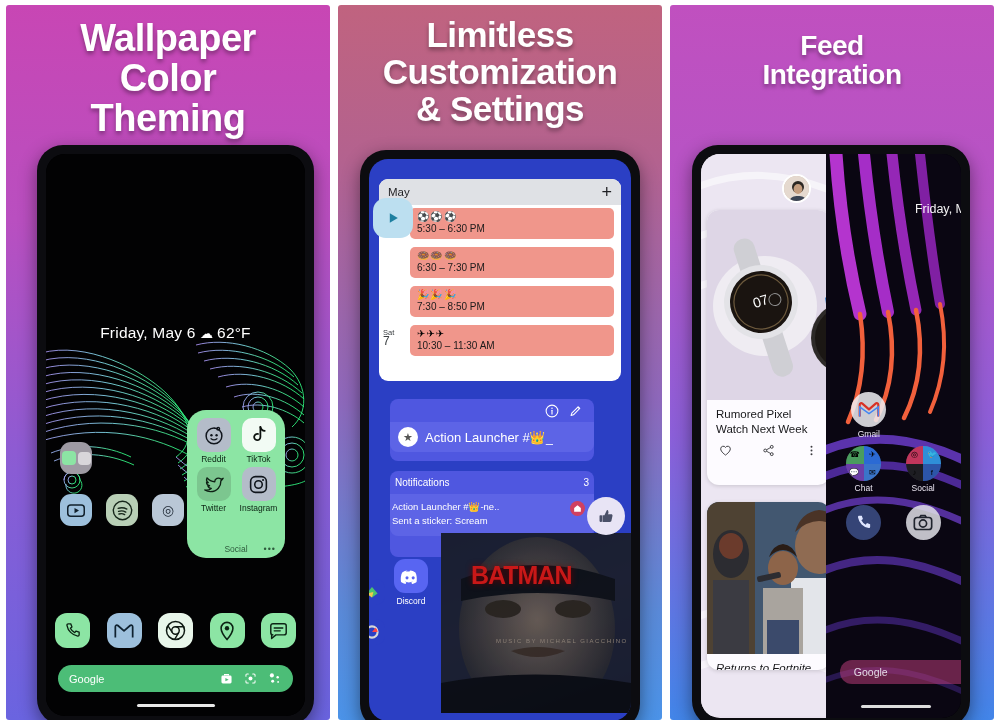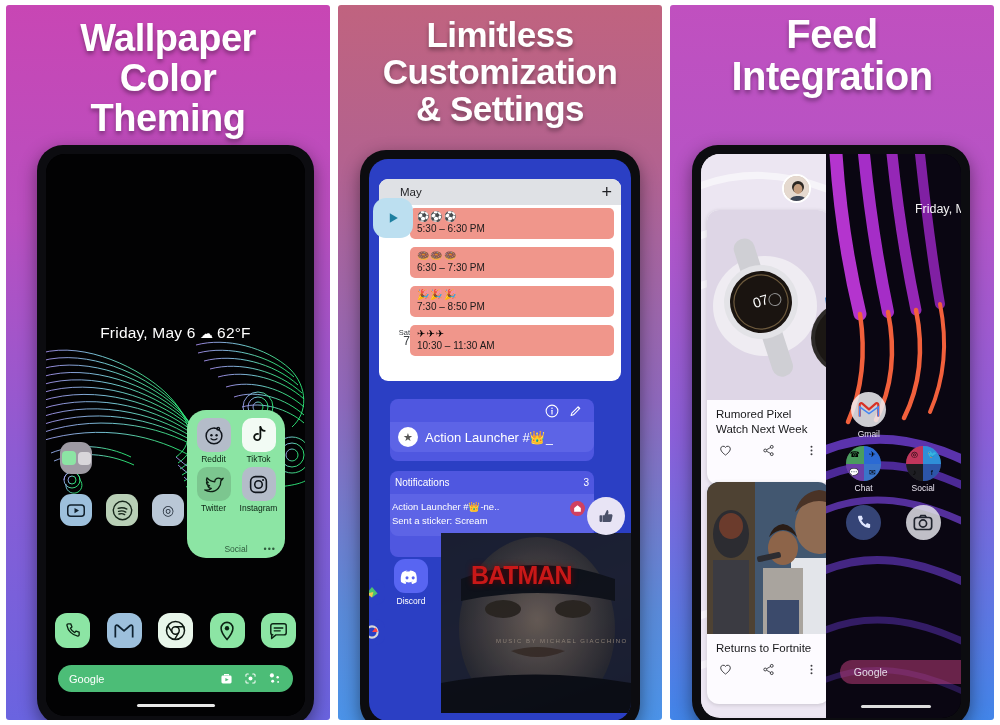--- a/index.html
+++ b/index.html
@@ -12,21 +12,21 @@
   .panel { position:relative; flex:1; border-radius:3px; overflow:hidden; }
 
   .panel-title {
     position:relative; z-index:5; text-align:center;
     color:#fff; font-weight:bold; letter-spacing:-0.5px;
     text-shadow:0 3px 4px rgba(0,0,0,.35);
     line-height:1.05; white-space:pre-line;
   }
   .p1 .panel-title { font-size:38px; padding-top:14px; }
   .p2 .panel-title { font-size:35px; padding-top:12px; }
-  .p3 .panel-title { font-size:40px; padding-top:8px; }
+  .p3 .panel-title { font-size:28px; padding-top:26px; }
 
   
   .phone { position:absolute; background:#0c0c10; border-radius:26px; box-shadow:0 6px 18px rgba(0,0,0,.45); }
   .screen { position:absolute; inset:9px; border-radius:19px; overflow:hidden; background:#000; }
 
   .p1 .phone { left:31px; top:140px; width:277px; height:580px; }
   .p2 .phone { left:22px; top:145px; width:280px; height:580px; }
   .p3 .phone { left:22px; top:140px; width:278px; height:582px; }
 
   
@@ -67,24 +67,24 @@
 
   .navbar { position:absolute; left:50%; transform:translateX(-50%); bottom:9px;
     width:78px; height:3px; border-radius:2px; background:#e8e8e8; }
 
   
   .bg2 { position:absolute; inset:0; background:#2b3fc4; }
   .cal { position:absolute; left:10px; top:20px; right:10px; height:202px;
     background:#fff; border-radius:9px; overflow:hidden; }
   .calhdr { height:26px; background:#dfe1e5; display:flex; align-items:center;
     padding:0 9px; justify-content:space-between; }
-  .calhdr .m { font-size:11.5px; color:#1f2023;margin-left:12px; }
+  .calhdr .m { font-size:11.5px; color:#1f2023; }
   .calhdr .plus { font-size:18px; color:#1f2023; line-height:1; }
   .calrow { display:flex; align-items:flex-start; padding:3px 7px 0 4px; }
-  .daycol { width:27px; text-align:right; flex:0 0 27px; padding-top:3px; }
+  .daycol { width:27px; text-align:left; flex:0 0 27px; padding-top:3px; }
   .daypill { width:22px; height:22px; border-radius:50%; background:#0f6b8c;
     color:#fff; margin:0 auto; font-size:7.5px; line-height:10px; padding-top:2px; }
   .daypill b { display:block; font-size:9.5px; font-weight:400; }
   .dayplain { color:#3c4043; font-size:7.5px; line-height:9px; }
   .dayplain b { display:block; font-size:12px; font-weight:400; }
   .evt { flex:1; background:#f0968b; border-radius:5px; margin-bottom:5px;
     padding:3px 7px 5px; }
   .evt .emo { font-size:10px; letter-spacing:1px; }
   .evt .tm { font-size:10px; color:#1a1a1a; margin-top:1px; }
 
@@ -136,21 +136,21 @@
   .split { position:absolute; inset:0; display:flex; }
   .feedside { width:48%; position:relative; background:#e9e2ef; overflow:hidden; }
   .homeside { flex:1; position:relative; background:#0a0612; overflow:hidden; }
 
   .avatar3 { position:absolute; right:15px; top:20px; width:29px; height:29px;
     border-radius:50%; background:#cdbcae; overflow:hidden; z-index:4;
     border:2px solid #fff; }
   .feedcard { position:absolute; left:6px; right:-4px; background:#fdfbff;
     border-radius:12px; overflow:hidden; box-shadow:0 1px 4px rgba(0,0,0,.15); }
   .fc1 { top:56px; height:275px; }
-  .fc2 { top:328px; height:222px; }
+  .fc2 { top:348px; height:168px;font-style:italic; }
   .fc-img { height:190px; position:relative; overflow:hidden; }
   .fc2 .fc-img { height:152px; }
   .fc-txt { padding:7px 9px 2px; font-size:11.5px; color:#18181b; line-height:15px; }
   .fc-acts { display:flex; justify-content:center; gap:30px; padding:5px 0 0;
     color:#3c3c40; font-size:12px; }
 
   .h3-clock { position:absolute; right:-12px; top:48px; color:#fff; font-size:12.5px;
     white-space:nowrap; opacity:.95; }
   .h3-icons { position:absolute; left:8px; right:8px; top:238px; }
   .h3-row { display:flex; justify-content:space-around; margin-bottom:7px; }

